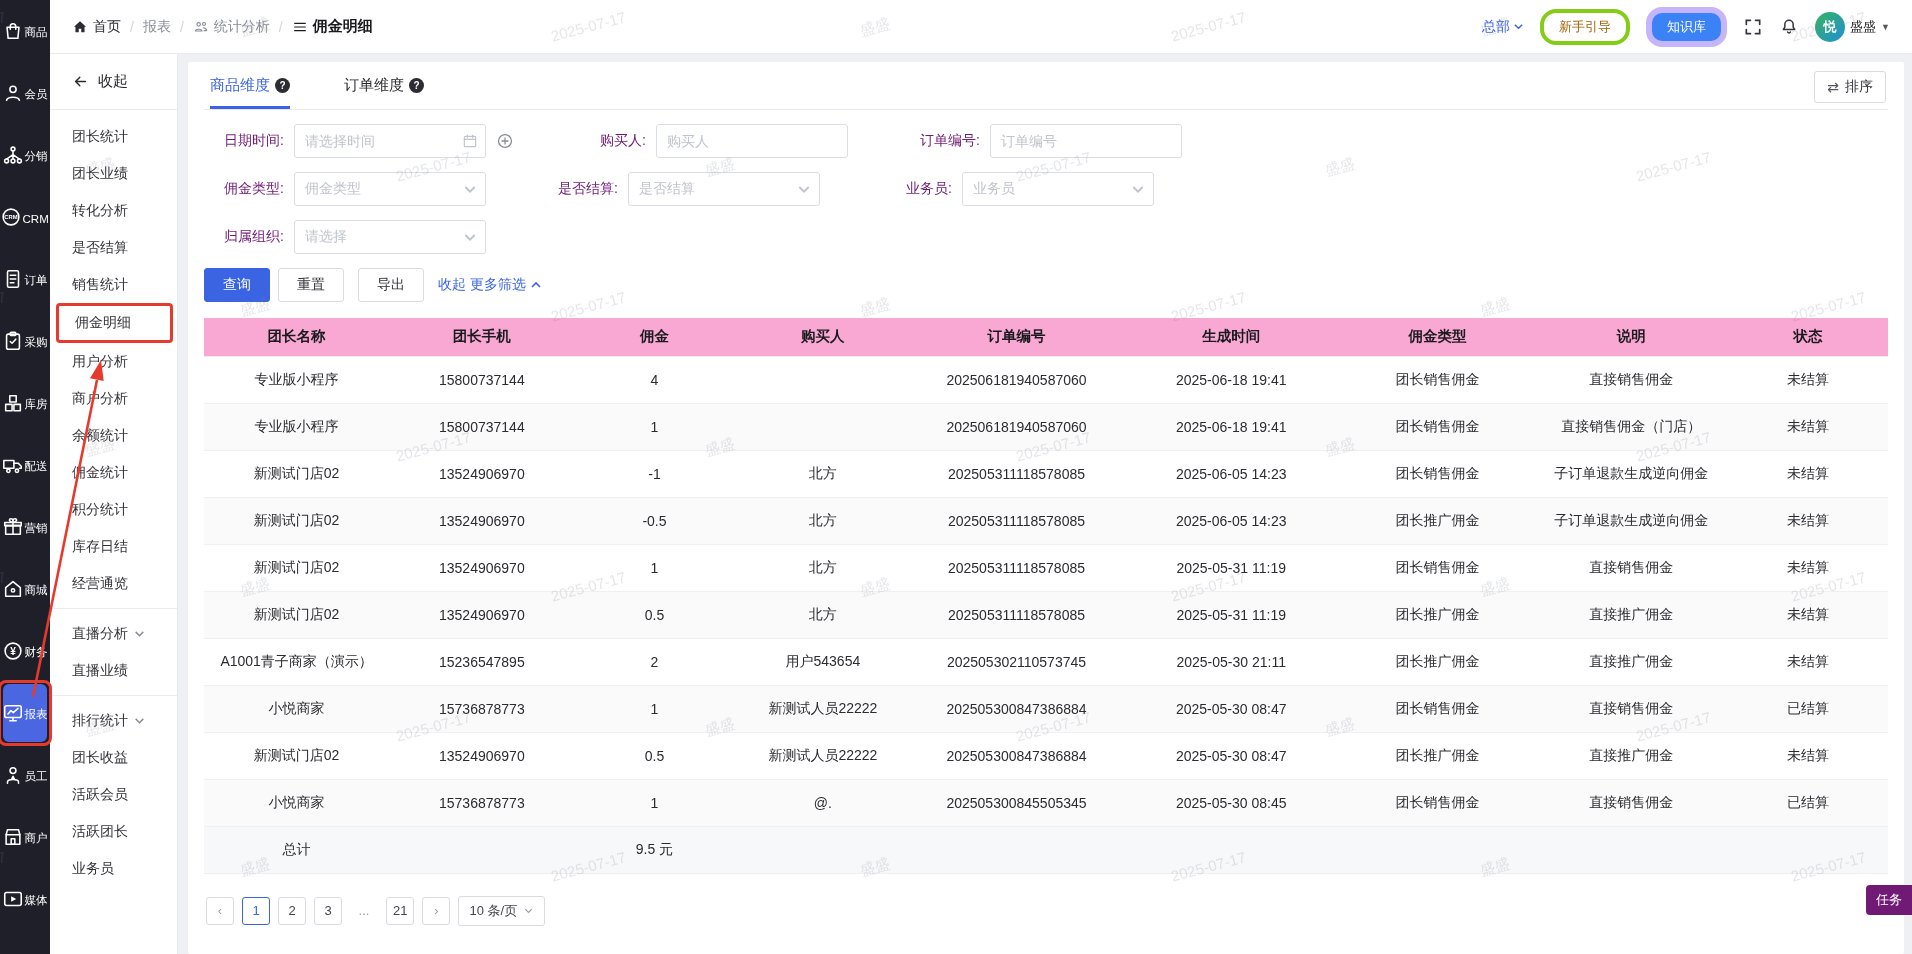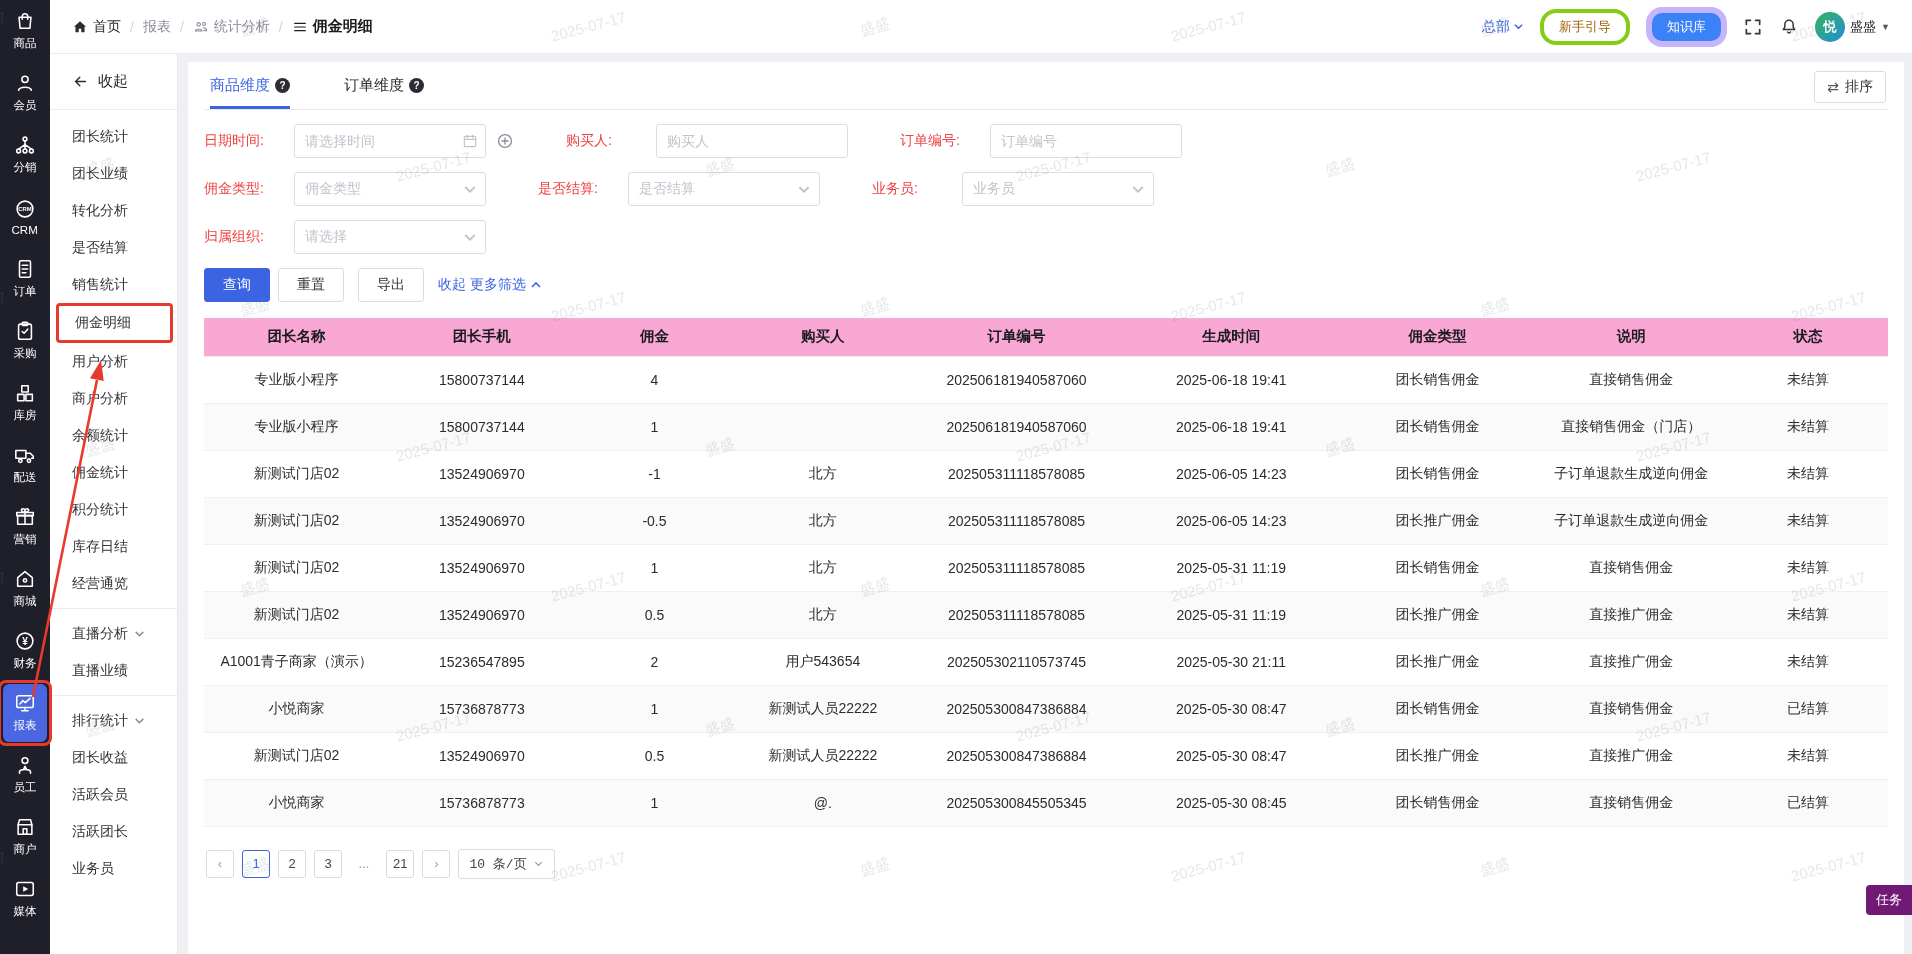--- a/index.html
+++ b/index.html
@@ -1,21 +1,21 @@
 <!DOCTYPE html>
 <html><head>
 <meta charset="utf-8">
 <style>
   * { margin:0; padding:0; box-sizing:border-box; }
   html,body { width:1912px; height:954px; overflow:hidden; }
   body { font-family:"Liberation Sans","DejaVu Sans",sans-serif; font-size:14px; color:#262626; background:#eef0f3; position:relative; }
 
   
   .rail { position:absolute; left:0; top:0; width:50px; height:954px; background:#1e1f28; z-index:5; }
-  .rail-item { width:50px; height:62px; display:flex; flex-direction:column; align-items:center; justify-content:center; color:#fff; cursor:pointer; }
+  .rail-item { width:50px; height:62px; display:flex; flex-direction:row; align-items:center; justify-content:center; color:#fff; cursor:pointer; }
   .rail-item .ri-icon { width:22px; height:22px; }
   .rail-item .ri-label { font-size:12px; margin-top:3px; white-space:nowrap; transform:scale(.96); }
   .rail-item.active { position:relative; }
   .rail-item.active .tile { position:absolute; left:3px; right:3px; top:2px; bottom:2px; background:#4a66e0; border-radius:6px; z-index:0; }
   .rail-item.active .ri-icon, .rail-item.active .ri-label { position:relative; z-index:1; }
   .rail-item.annotated { outline:3px solid #e63a2e; outline-offset:-1px; border-radius:6px; }
 
   
   .topbar { position:absolute; left:50px; top:0; right:0; height:54px; background:#fff; border-bottom:1px solid #e9ebef; display:flex; align-items:center; padding:0 22px; z-index:4; }
   .crumbs { display:flex; align-items:center; gap:9px; }
@@ -50,21 +50,21 @@
   .tabs-row { display:flex; align-items:center; border-bottom:1px solid #e9e9ec; height:48px; position:relative; }
   .tab { display:flex; align-items:center; gap:5px; margin-right:48px; margin-left:6px; height:100%; position:relative; font-size:15px; color:#2a2a30; cursor:pointer; }
   .tab.active { color:#3b64e3; }
   .tab.active::after { content:""; position:absolute; left:0; right:0; bottom:0; height:3px; background:#3b64e3; }
   .qbadge { width:15px; height:15px; border-radius:50%; background:#2c2c34; color:#fff; font-size:10px; font-weight:bold; display:flex; align-items:center; justify-content:center; }
   .sort-btn { position:absolute; right:2px; top:9px; border:1px solid #d9dbe1; border-radius:3px; background:#fff; height:32px; padding:0 12px; display:flex; align-items:center; gap:6px; font-size:14px; color:#33333a; cursor:pointer; }
 
   .filters { padding-top:14px; }
   .f-row { display:flex; align-items:center; margin-bottom:14px; }
   .f-group { display:flex; align-items:center; margin-right:52px; }
-  .f-label { width:80px; margin-right:10px; color:#ef4444; white-space:nowrap; }
+  .f-label { width:80px; text-align:right; margin-right:10px; color:#701a75; white-space:nowrap; }
   .f-ctrl { position:relative; width:192px; }
   .f-ctrl input { width:100%; height:34px; border:1px solid #dadde3; border-radius:3px; padding:0 28px 0 10px; font-size:14px; color:#333; outline:none; font-family:inherit; }
   .f-ctrl input::placeholder { color:#c0c4cc; }
   .f-ctrl .ctrl-icon { position:absolute; right:8px; top:9px; width:16px; height:16px; color:#bfc3cb; pointer-events:none; }
   .select-box { height:34px; border:1px solid #dadde3; border-radius:3px; padding:0 28px 0 10px; display:flex; align-items:center; color:#c0c4cc; cursor:pointer; background:#fff; }
   .plus-icon { width:18px; height:18px; color:#8a8d96; margin-left:10px; cursor:pointer; }
 
   .btn-row { display:flex; align-items:center; margin:4px 0 16px; }
   .btn { height:34px; padding:0 18px; border-radius:3px; font-size:14px; display:flex; align-items:center; cursor:pointer; }
   .btn.primary { background:#3b64e3; color:#fff; border:1px solid #3b64e3; margin-right:8px; }
@@ -77,21 +77,21 @@
   table.data td { height:47px; text-align:center; color:#2b2b31; border-bottom:1px solid #f0f0f3; overflow:hidden; white-space:nowrap; }
   table.data tr.alt td { background:#fafafb; }
   td.link { color:#5f6ee4; cursor:pointer; }
   tr.total td { background:#f7f8fa; font-size:14px; }
 
   .pager { display:flex; align-items:center; gap:8px; margin-top:22px; padding-left:2px; }
   .pg { min-width:28px; height:28px; border:1px solid #d9dbe1; border-radius:3px; background:#fff; display:flex; align-items:center; justify-content:center; font-size:13px; color:#45454d; cursor:pointer; padding:0 6px; }
   .pg.arrow { color:#9a9da6; }
   .pg.active { border-color:#3b64e3; color:#3b64e3; }
   .pg.dots { border:none; color:#9a9da6; }
-  .page-size { height:30px; border:1px solid #d9dbe1; border-radius:3px; display:flex; align-items:center; gap:6px; padding:0 10px; font-size:13px; color:#45454d; cursor:pointer;font-family:Liberation Mono, monospace; }
+  .page-size { height:30px; border:1px solid #d9dbe1; border-radius:3px; display:flex; align-items:center; gap:6px; padding:0 10px; font-size:13px; color:#45454d; cursor:pointer; }
   .page-size svg { width:11px; height:11px; color:#9a9da6; }
 
   .task-tab { position:absolute; right:0; top:885px; background:#701a75; color:#fff; font-size:13px; padding:6px 10px; border-radius:4px 0 0 4px; z-index:60; cursor:pointer; }
 
   
   .wm-layer { position:absolute; inset:0; z-index:50; pointer-events:none; overflow:hidden; }
   .wm { position:absolute; color:rgba(125,132,145,.20); font-size:15px; transform:rotate(-15deg); white-space:nowrap; }
   .annot-layer { position:absolute; inset:0; z-index:100; pointer-events:none; }
 </style>
 </head>
@@ -589,20 +589,31 @@
             <td>小悦商家</td>
             <td>15736878773</td>
             <td>1</td>
             <td>@.</td>
             <td class="link">202505300845505345</td>
             <td>2025-05-30 08:45</td>
             <td>团长销售佣金</td>
             <td>直接销售佣金</td>
             <td>已结算</td>
           </tr>
+          <tr class="total">
+            <td>总计</td>
+            <td></td>
+            <td>9.5 元</td>
+            <td></td>
+            <td></td>
+            <td></td>
+            <td></td>
+            <td></td>
+            <td></td>
+          </tr>
         </tbody>
     </table>
 
     <div class="pager" id="pager">
         <button class="pg arrow">‹</button>
         <button class="pg active">1</button>
         <button class="pg">2</button>
         <button class="pg">3</button>
         <button class="pg dots">...</button>
         <button class="pg">21</button>

